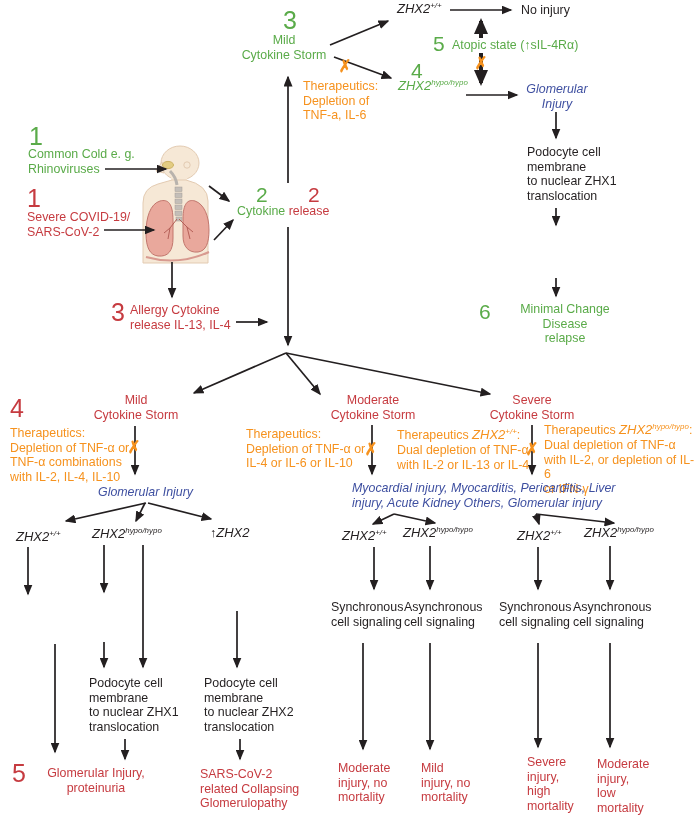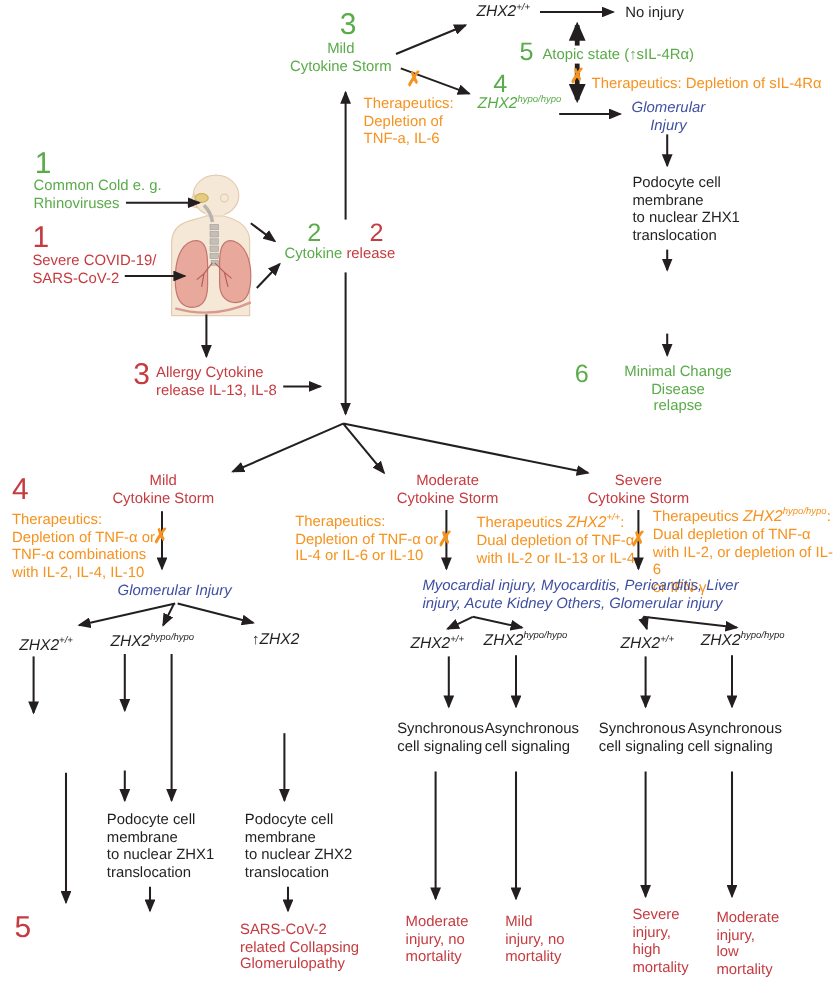--- a/index.html
+++ b/index.html
@@ -120,21 +120,20 @@
   <span class="xmark" style="left:371px;top:449px">✗</span>
   <span class="xmark" style="left:532px;top:449px">✗</span>
 
   <div class="t green num ctr" style="left:290px;top:8px">3</div>
   <div class="t green ctr" style="left:284px;top:33px">Mild
 Cytokine Storm</div>
   <div class="t gene" style="left:397px;top:1px"><i>ZHX2</i><sup>+/+</sup></div>
   <div class="t" style="left:521px;top:3px">No injury</div>
   <div class="t green num-s" style="left:433px;top:33px">5</div>
   <div class="t green" style="left:452px;top:38px">Atopic state (↑sIL-4Rα)</div>
-  <div class="t orange" style="left:493px;top:62px">Therapeutics: Depletion of sIL-4Rα</div>
   <div class="t green num-s" style="left:411px;top:60px">4</div>
   <div class="t gene green" style="left:398px;top:78px"><i>ZHX2</i><sup>hypo/hypo</sup></div>
   <div class="t orange" style="left:303px;top:79px">Therapeutics:
 Depletion of
 TNF-a, IL-6</div>
   <div class="t blue ctr" style="left:557px;top:82px">Glomerular
 Injury</div>
   <div class="t" style="left:527px;top:145px">Podocyte cell
 membrane
 to nuclear ZHX1
@@ -147,21 +146,21 @@
   <div class="t green" style="left:28px;top:147px">Common Cold e. g.
 Rhinoviruses</div>
   <div class="t red num" style="left:27px;top:186px">1</div>
   <div class="t red" style="left:27px;top:210px">Severe COVID-19/
 SARS-CoV-2</div>
   <div class="t green num-s" style="left:256px;top:184px">2</div>
   <div class="t red num-s" style="left:308px;top:184px">2</div>
   <div class="t" style="left:237px;top:204px"><span class="green">Cytokine</span><span class="red"> release</span></div>
   <div class="t red num" style="left:111px;top:300px">3</div>
   <div class="t red" style="left:130px;top:303px">Allergy Cytokine
-release IL-13, IL-8</div>
+release IL-13, IL-4</div>
 
   <div class="t red num" style="left:10px;top:396px">4</div>
   <div class="t red ctr" style="left:136px;top:393px">Mild
 Cytokine Storm</div>
   <div class="t orange" style="left:10px;top:426px">Therapeutics:
 Depletion of TNF-α or
 TNF-α combinations
 with IL-2, IL-4, IL-10</div>
   <div class="t blue" style="left:98px;top:485px">Glomerular Injury</div>
   <div class="t gene" style="left:16px;top:529px"><i>ZHX2</i><sup>+/+</sup></div>
@@ -169,20 +168,22 @@
   <div class="t" style="left:210px;top:525px"><span class="upg">↑</span><span class="gene"><i>ZHX2</i></span></div>
   <div class="t" style="left:89px;top:676px">Podocyte cell
 membrane
 to nuclear ZHX1
 translocation</div>
   <div class="t" style="left:204px;top:676px">Podocyte cell
 membrane
 to nuclear ZHX2
 translocation</div>
   <div class="t red num" style="left:12px;top:761px">5</div>
+  <div class="t red ctr" style="left:96px;top:766px">Glomerular Injury,
+proteinuria</div>
   <div class="t red" style="left:200px;top:767px">SARS-CoV-2
 related Collapsing
 Glomerulopathy</div>
 
   <div class="t red ctr" style="left:373px;top:393px">Moderate
 Cytokine Storm</div>
   <div class="t red ctr" style="left:532px;top:393px">Severe
 Cytokine Storm</div>
   <div class="t orange" style="left:246px;top:427px">Therapeutics:
 Depletion of TNF-α or

